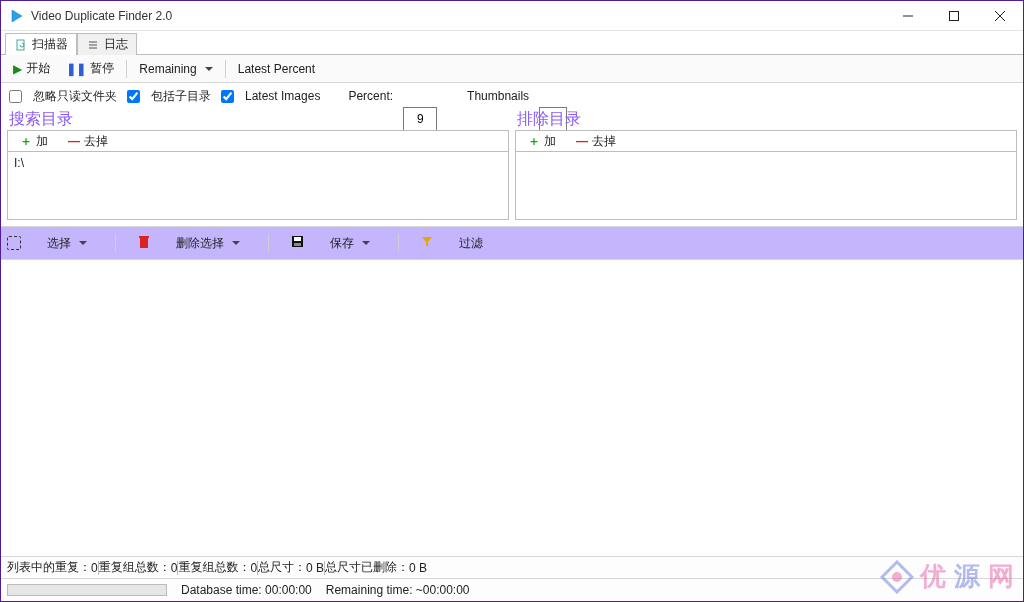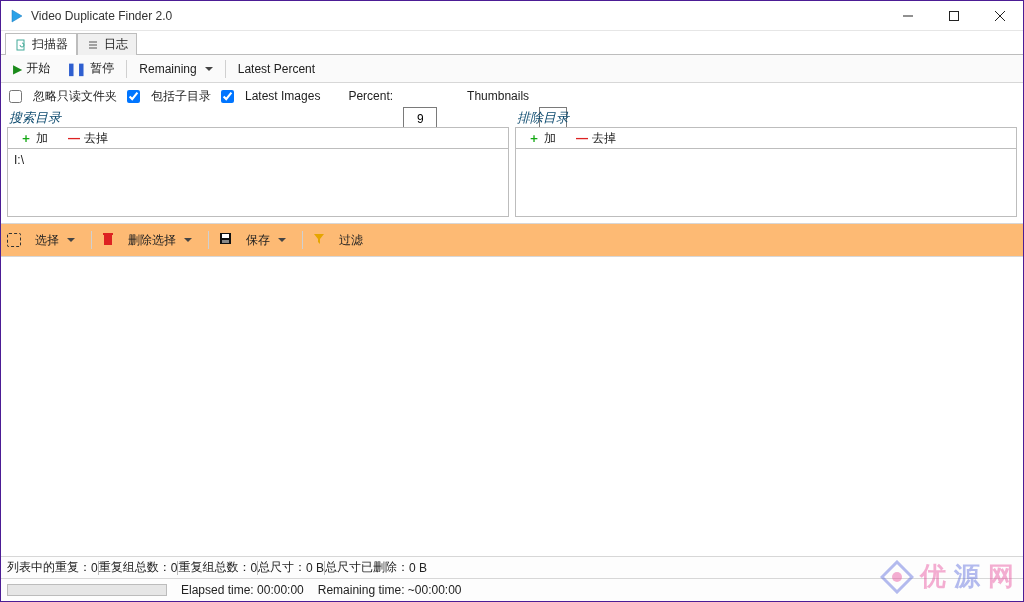--- a/index.html
+++ b/index.html
@@ -20,26 +20,26 @@
 .sep { width: 1px; height: 18px; background: #d0d0d0; margin: 0 2px; }
 .play { color: #1a8a1a; }
 .pause { color: #2f5fd0; }
 .caret-down::after { content: ""; display: inline-block; margin-left: 4px; border: 4px solid transparent; border-top-color: #444; position: relative; top: 2px; }
 .options { height: 26px; display: flex; align-items: center; padding: 0 8px; gap: 10px; border-bottom: 0; background: #fff; }
 .chk { display: flex; align-items: center; gap: 11px; }
 .chk input { width: 13px; height: 13px; }
 .inp { height: 24px; border: 1px solid #7a7a7a; padding: 0 13px; font-size: 12px; margin-top: 45px; }
 .dirs { display: flex; gap: 6px; padding: 0 6px 6px 6px; }
 .panel { flex: 1; display: flex; flex-direction: column; }
-.panel-title { font-size: 13px; color: #0c4a6e; padding: 0 2px; font-style: italic; }
+.panel-title { font-size: 16px; color: #8b5cf6; padding: 0 2px; }
 .panel-bar { height: 22px; border: 1px solid #bdbdbd; display: flex; align-items: center; gap: 8px; padding: 0 6px; background: #fff; }
 .panel-list { height: 68px; border: 1px solid #bdbdbd; border-top: none; background: #fff; padding: 4px 6px; font-size: 12px; color: #222; overflow: hidden; }
 .plus { color: #13a813; font-weight: bold; }
 .minus { color: #d22; font-weight: bold; }
-.toolbar2 { height: 28px; display: flex; align-items: center; border-top: 1px solid #d7d7d7; border-bottom: 1px solid #d7d7d7; background: #fdba74; padding: 16px 6px; gap: 8px; }
+.toolbar2 { height: 28px; display: flex; align-items: center; border-top: 1px solid #d7d7d7; border-bottom: 1px solid #d7d7d7; background: #c4b5fd; padding: 16px 6px; gap: 20px; }
 .dashed-icon { width: 14px; height: 14px; border: 1.5px dashed #333; border-radius: 2px; }
 .trash { color: #d22; }
 .disk { color: #111; }
 .funnel { color: #e6a500; }
 .results { flex: 1; background: #fff; border-bottom: 1px solid #d7d7d7; }
 .status { height: 22px; display: flex; align-items: center; padding: 0 6px; gap: 0; font-size: 12px; border-bottom: 1px solid #d7d7d7; background: #fdfdfd; }
 .vdiv { width: 1px; height: 14px; background: #bbb; }
 .status2 { height: 22px; display: flex; align-items: center; padding: 0 6px; gap: 14px; font-size: 12px; background: #fdfdfd; }
 .progress { width: 160px; height: 12px; border: 1px solid #bcbcbc; background: #e6e6e6; }
 
@@ -223,21 +223,21 @@
     <span>总尺寸：</span>
     <span>0 B</span>
     <span class="vdiv"></span>
     <span>总尺寸已删除：</span>
     <span>0 B</span>
   </div>
 
   <div class="status2">
     <div class="progress"></div>
     <span>
-      <span>Elapsed time:</span>
+      <span>Database time:</span>
       <span>00:00:00</span>
     </span>
     <span>
       <span>Remaining time:</span>
       <span>~00:00:00</span>
     </span>
   </div>
 </div>
 
 <div class="watermark">

